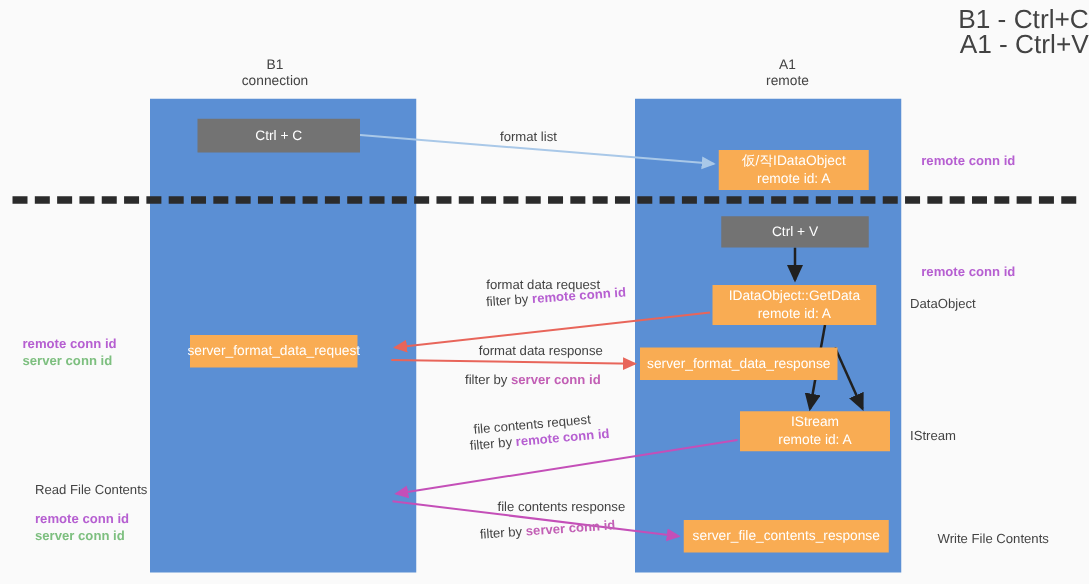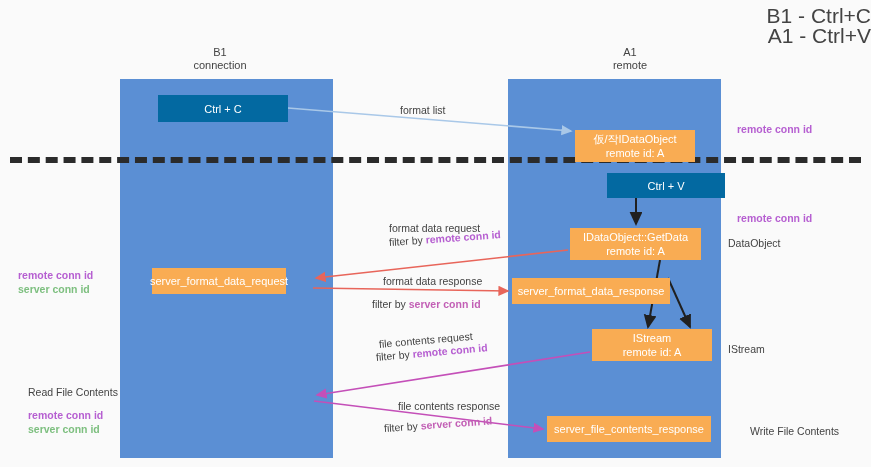--- a/index.html
+++ b/index.html
@@ -65,26 +65,26 @@
     flex-direction: column;
     align-items: center;
     justify-content: center;
     text-align: center;
     color: #ffffff;
     font-size: 11px;
     line-height: 14px;
     padding: 2px 4px;
     white-space: pre-line;
   }
-  .node.green  { background: #0369a1; }
+  .node.green  { background: #737373; }
   .node.orange { background: #f9ac53; }
 
   #n-ctrlc      { left: 158px; top: 95px;  width: 130px; height: 27px; }
-  #n-idataobj   { left: 575px; top: 130px; width: 120px; height: 32px; }
-  #n-ctrlv      { left: 607px; top: 173px; width: 118px; height: 25px; }
+  #n-idataobj   { left: 575px; top: 120px; width: 120px; height: 32px; }
+  #n-ctrlv      { left: 577px; top: 173px; width: 118px; height: 25px; }
   #n-getdata    { left: 570px; top: 228px; width: 131px; height: 32px; }
   #n-sfdreq     { left: 152px; top: 268px; width: 134px; height: 26px; }
   #n-sfdresp    { left: 512px; top: 278px; width: 158px; height: 26px; }
   #n-istream    { left: 592px; top: 329px; width: 120px; height: 32px; }
   #n-sfcreq     { left: 150px; top: 383px; width: 163px; height: 26px; }
   #n-sfcresp    { left: 547px; top: 416px; width: 164px; height: 26px; }
 
   
   .margin-lbl {
     font-size: 10.5px;

